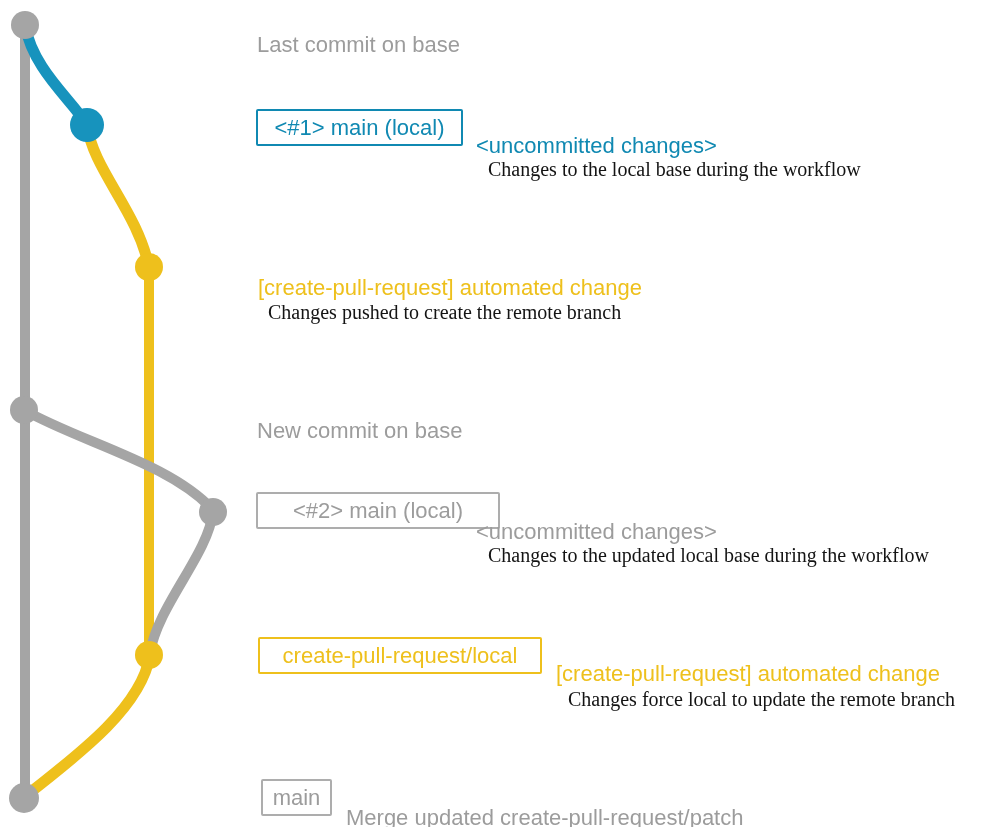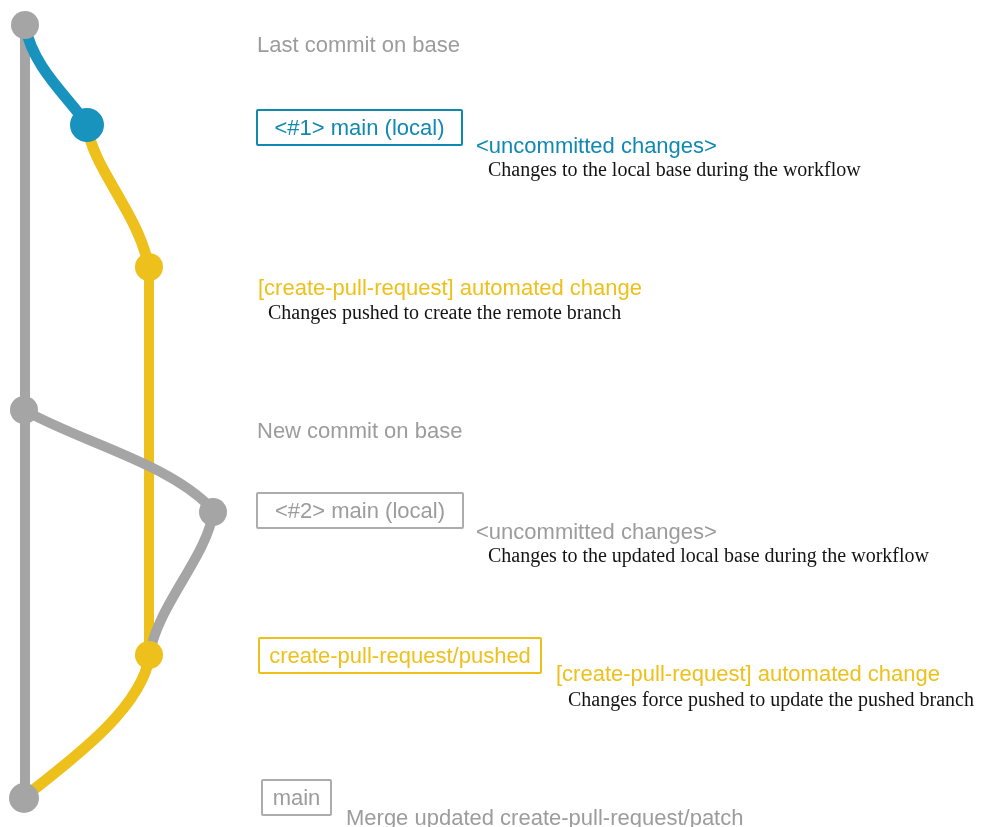--- a/index.html
+++ b/index.html
@@ -67,24 +67,24 @@
 
   <div class="badge teal" style="left:256px; top:109px; width:207px">&lt;#1&gt; main (local)</div>
   <div class="txt sans teal" style="left:476px; top:114px">&lt;uncommitted changes&gt;</div>
   <div class="txt serif" style="left:488px; top:146px">Changes to the local base during the workflow</div>
 
   <div class="txt sans yellow" style="left:258px; top:256px">[create-pull-request] automated change</div>
   <div class="txt serif" style="left:268px; top:289px">Changes pushed to create the remote branch</div>
 
   <div class="txt sans gray" style="left:257px; top:399px">New commit on base</div>
 
-  <div class="badge gray" style="left:256px; top:492px; width:208px">&lt;#2&gt; main (local)</div>
+  <div class="badge gray" style="left:256px; top:492px; width:244px">&lt;#2&gt; main (local)</div>
   <div class="txt sans gray" style="left:476px; top:500px">&lt;uncommitted changes&gt;</div>
   <div class="txt serif" style="left:488px; top:532px">Changes to the updated local base during the workflow</div>
 
-  <div class="badge yellow" style="left:258px; top:637px; width:284px">create-pull-request/pushed</div>
+  <div class="badge yellow" style="left:258px; top:637px; width:284px">create-pull-request/local</div>
   <div class="txt sans yellow" style="left:556px; top:642px">[create-pull-request] automated change</div>
-  <div class="txt serif" style="left:568px; top:676px">Changes force pushed to update the pushed branch</div>
+  <div class="txt serif" style="left:568px; top:676px">Changes force local to update the remote branch</div>
 
   <div class="badge gray" style="left:261px; top:779px; width:71px">main</div>
   <div class="txt sans gray" style="left:346px; top:786px">Merge updated create-pull-request/patch</div>
 
 </div>
 
 </body></html>

